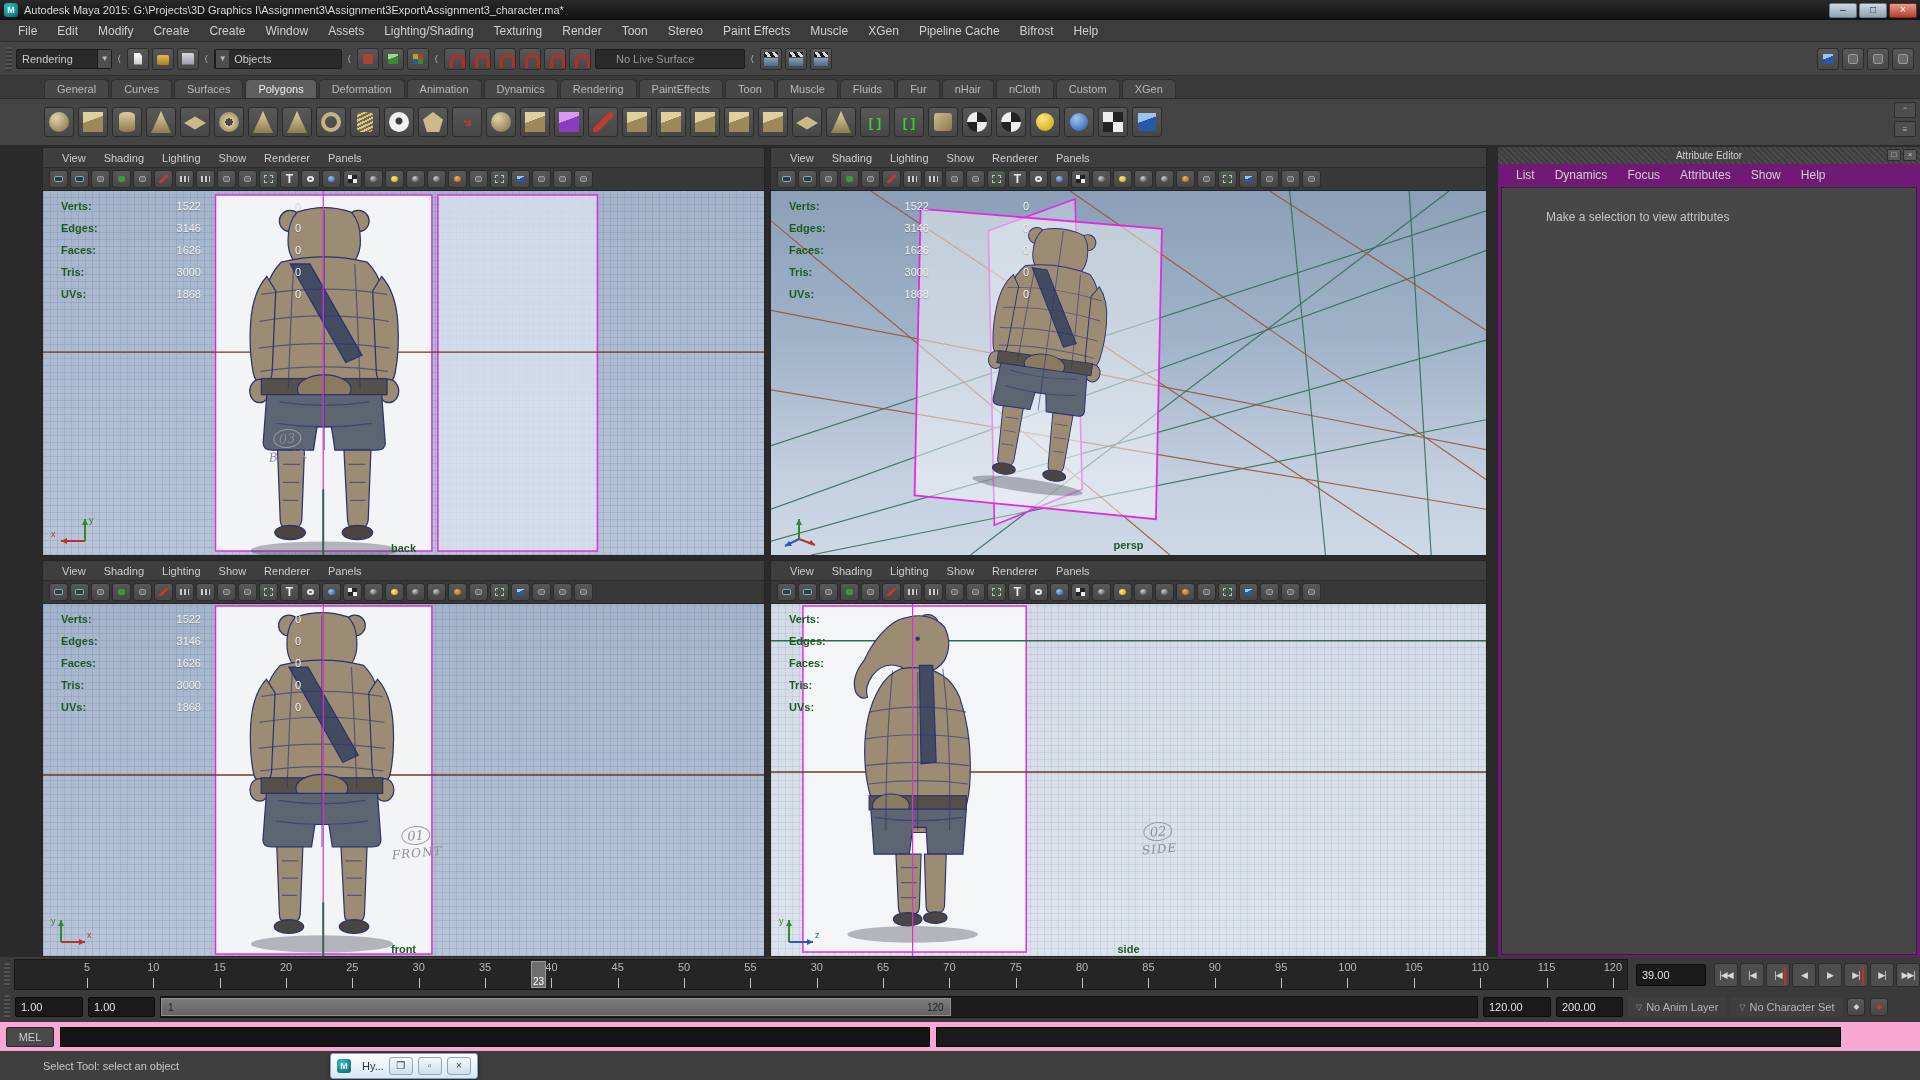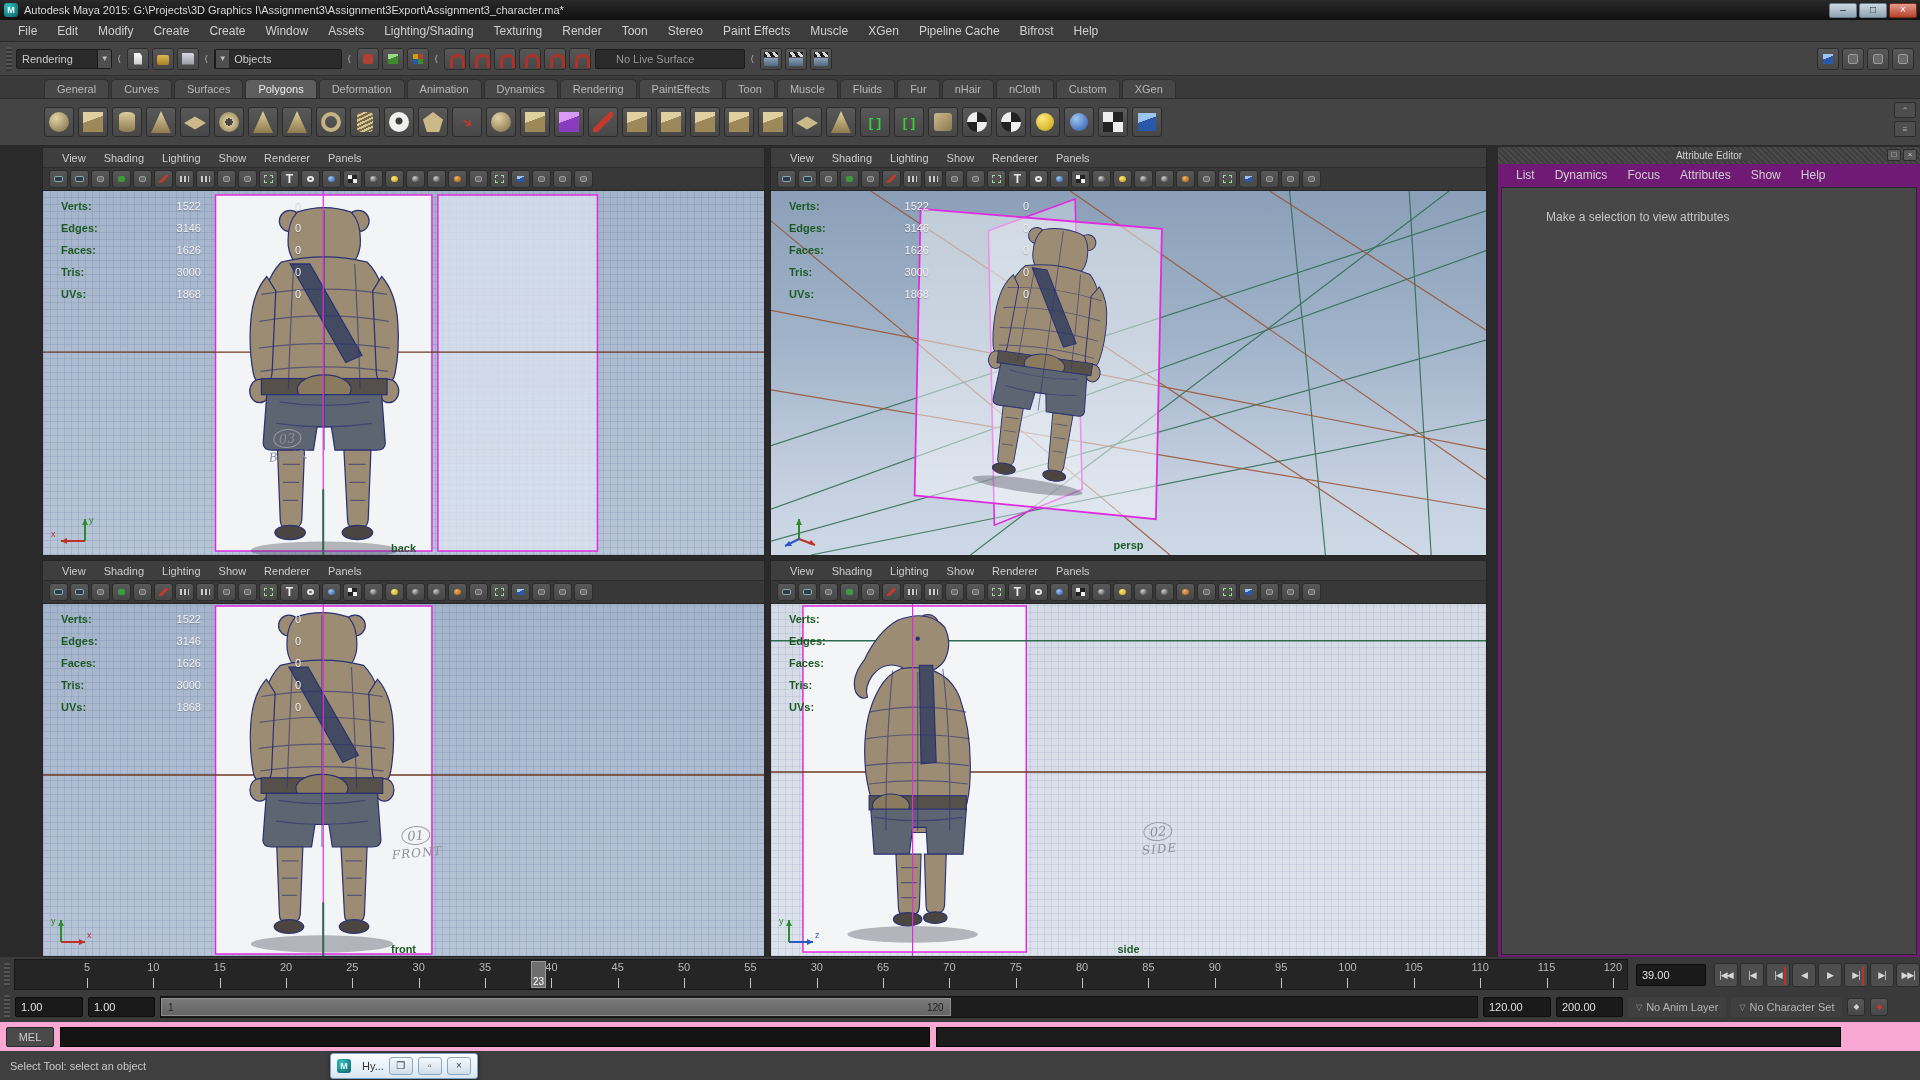--- a/index.html
+++ b/index.html
@@ -185,21 +185,21 @@
 
   
   .commandline{position:absolute;left:0;top:1022px;width:1920px;height:29px;background:#f9a8d4;display:flex;align-items:center;gap:6px;padding:0 6px;}
   .mel-label{width:48px;height:20px;background:#4a4a4a;border:1px solid #2a2a2a;border-radius:2px;color:#ccc;
              display:flex;align-items:center;justify-content:center;font-size:11px;}
   .cmd-input{width:870px;height:20px;background:#141414;border:1px solid #000;}
   .cmd-output{width:905px;height:20px;background:#1b1b1b;border:1px solid #000;}
 
   
   .helpline{position:absolute;left:0;top:1051px;width:1920px;height:29px;background:#3f3f3f;display:flex;align-items:center;padding-left:10px;}
-  .help-text{color:#c8c8c8;font-size:11px;}
+  .help-text{color:#c8c8c8;font-size:11px;margin-left:33px;}
   .taskbar-popup{position:absolute;left:330px;top:2px;height:26px;background:linear-gradient(#fbfdff,#d9e7f4);
                  border:1px solid #7da2c1;border-radius:3px;display:flex;align-items:center;gap:5px;padding:0 6px;box-shadow:0 1px 4px rgba(0,0,0,.5);}
   .taskbar-popup .txt{color:#333;font-size:11px;}
   .tp-btn{width:24px;height:18px;background:linear-gradient(#f4f8fb,#cfdeeb);border:1px solid #8aa7c0;border-radius:3px;
           color:#345;font-size:10px;line-height:16px;text-align:center;}
 
   input[readonly]{outline:none;}
   .num-field{background:#1a1a1a;border:1px solid #0c0c0c;color:#e0e0e0;font-size:11px;padding:0 5px;border-radius:2px;
              font-family:"Liberation Sans",sans-serif;}
 </style>

